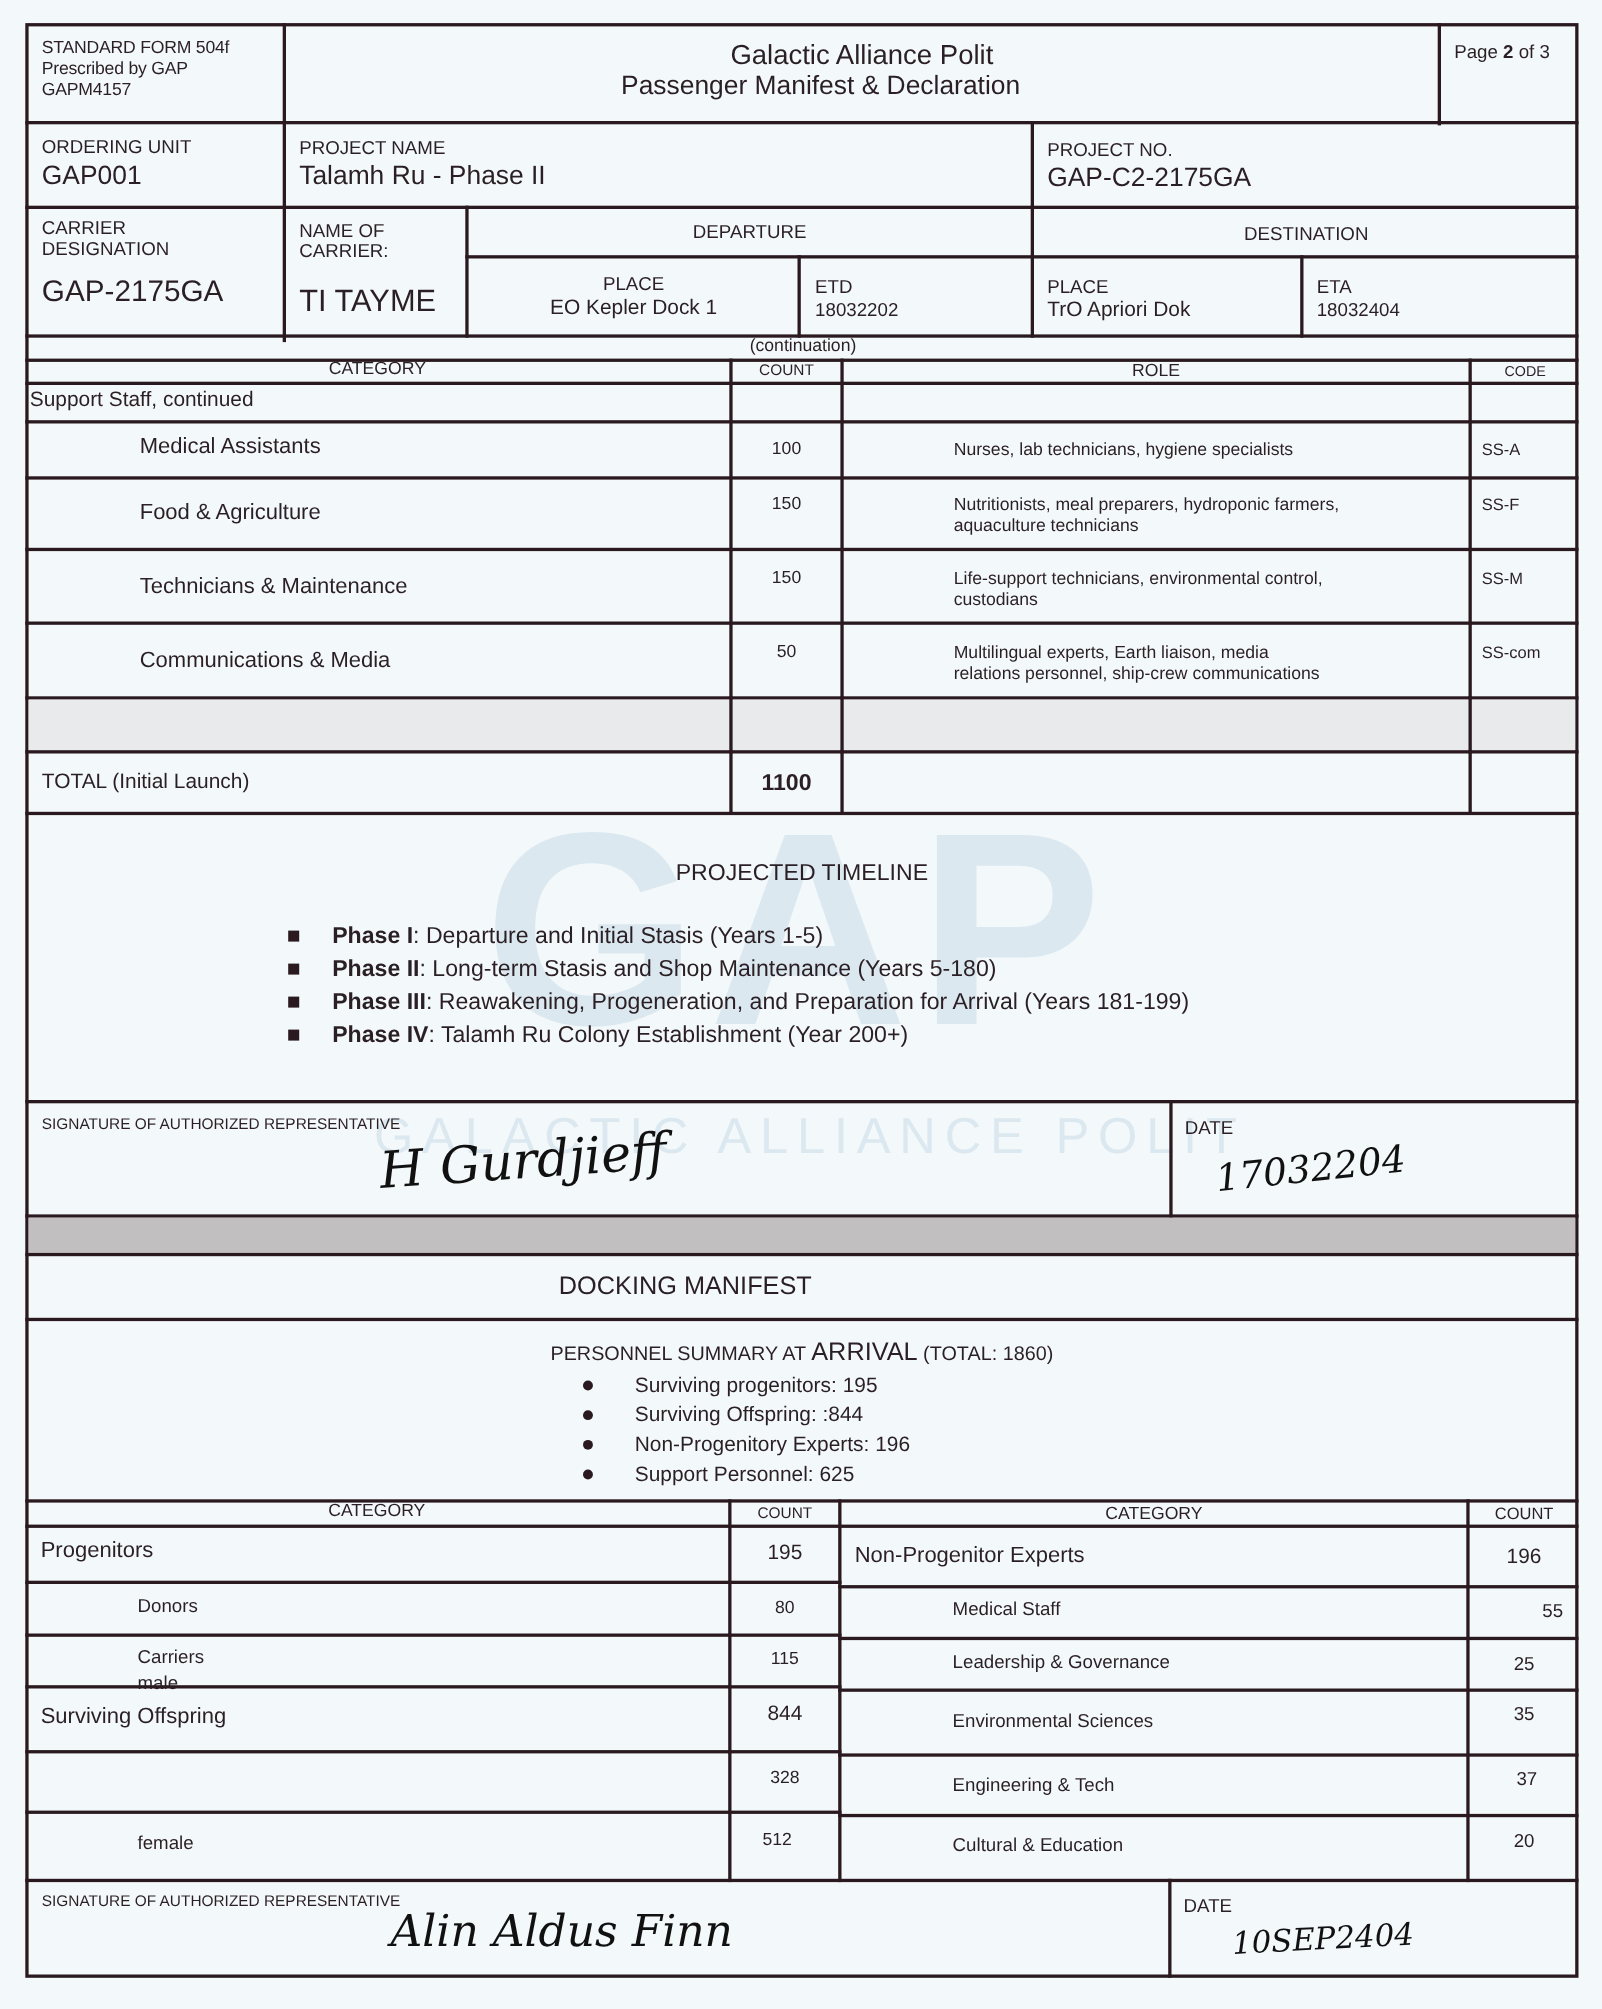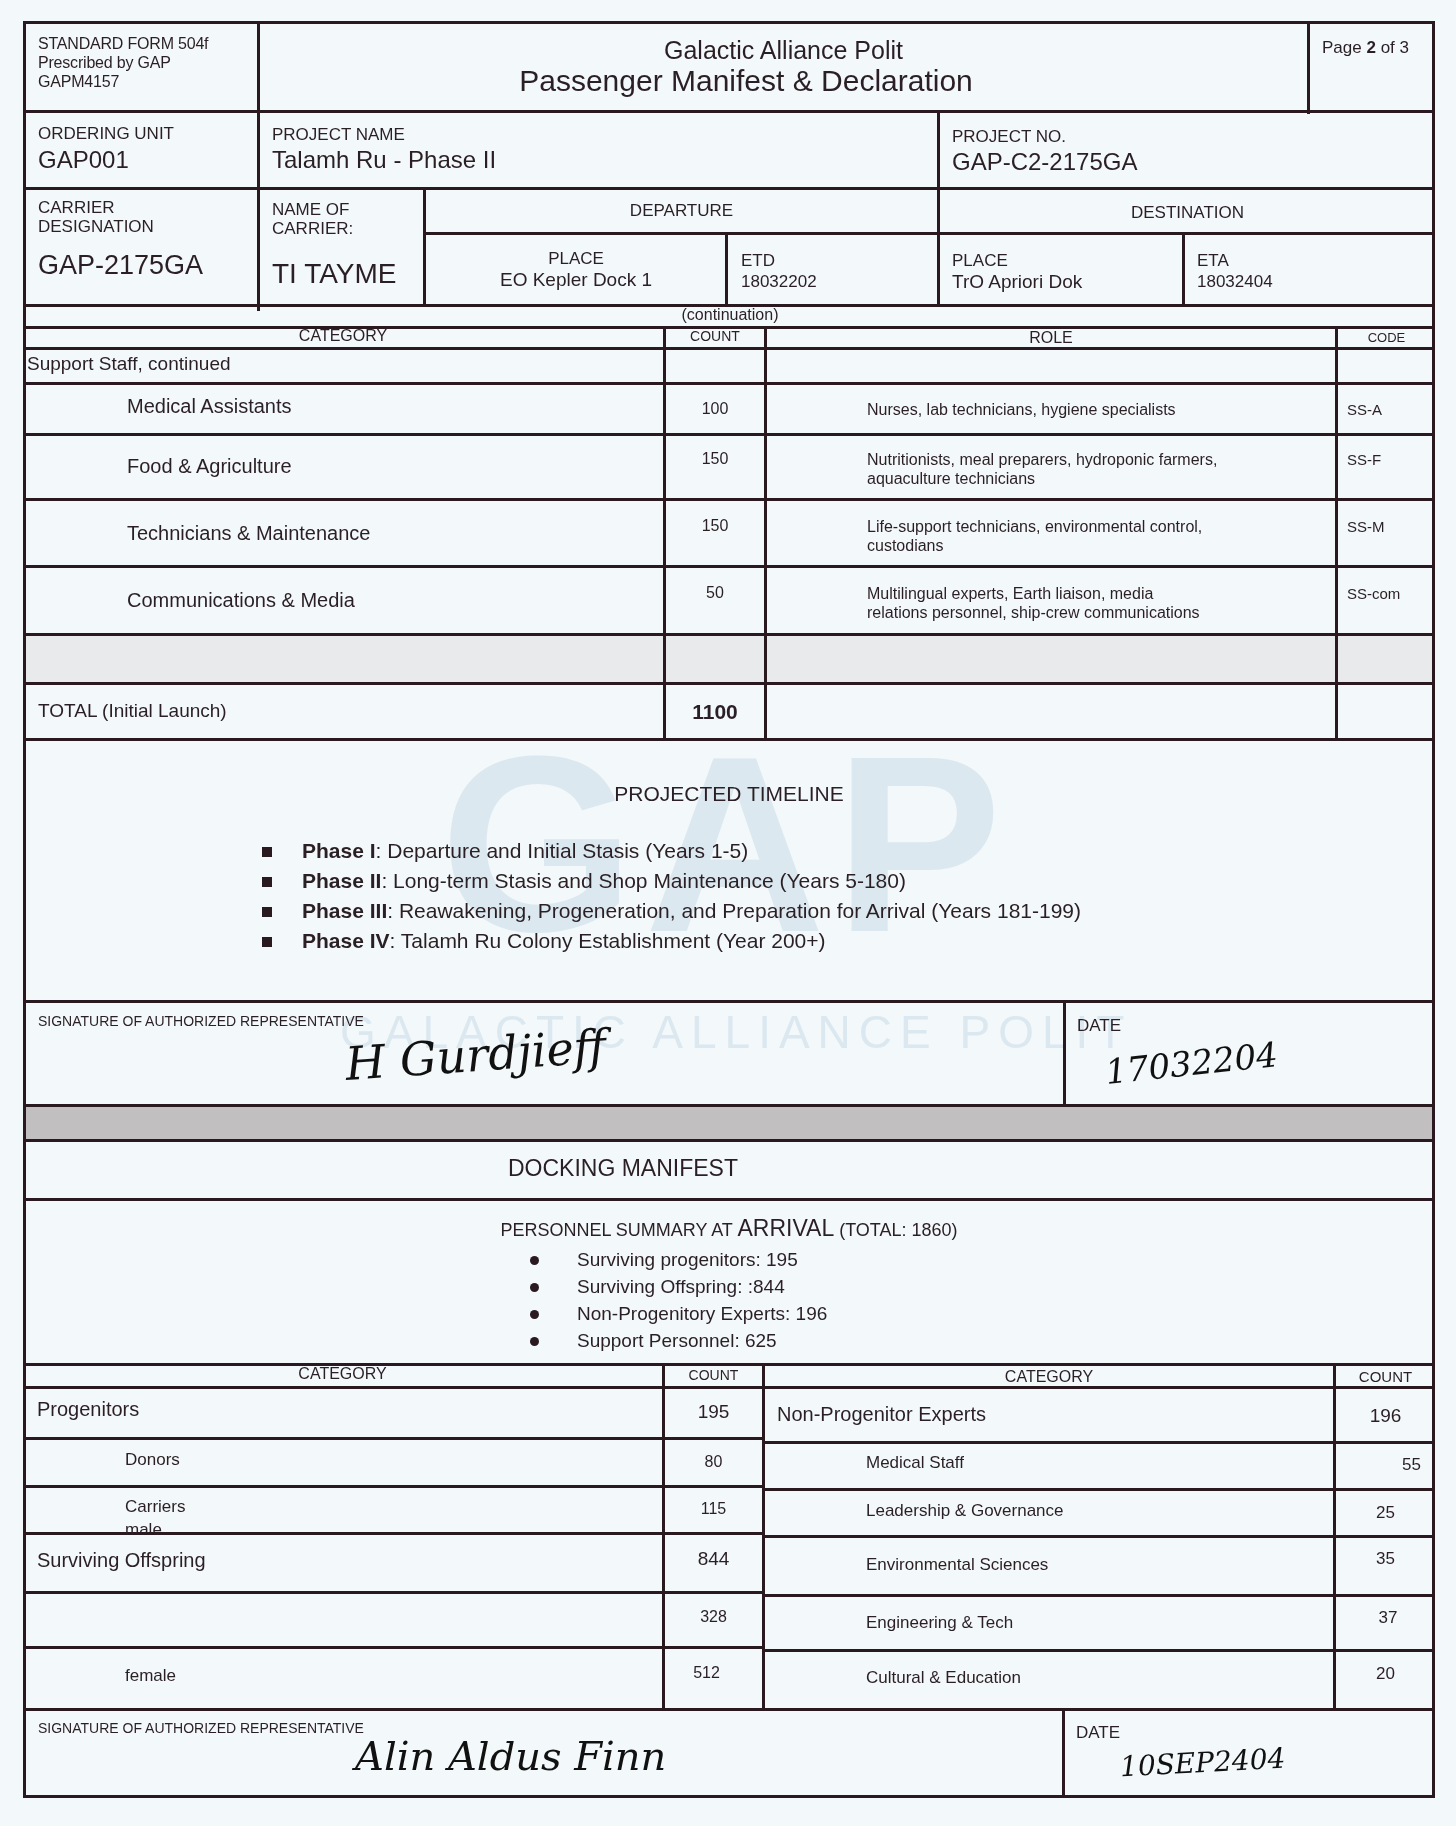--- a/index.html
+++ b/index.html
@@ -32,21 +32,21 @@
 <div class="line-v" style="left:257px; top:21px; height:290px;"></div>
 <div class="line-v" style="left:1307px; top:21px; height:93px;"></div>
 <div class="line-h" style="left:23px; top:110px; width:1412px;"></div>
 
 <div class="t" style="left:38px; top:34px; line-height:19px;">
   <div class="small" style="font-size:16px;">STANDARD FORM 504f</div>
   <div class="small" style="font-size:16px;">Prescribed by GAP</div>
   <div class="small" style="font-size:16px;">GAPM4157</div>
 </div>
 <div class="t center" style="left:260px; width:1047px; top:36px; font-size:25px;">Galactic Alliance Polit</div>
-<div class="t center" style="left:260px; width:972px; top:64px; font-size:30px;">Passenger Manifest &amp; Declaration</div>
+<div class="t center" style="left:260px; width:972px; top:64px; font-size:24px;">Passenger Manifest &amp; Declaration</div>
 <div class="t" style="left:1322px; top:38px; font-size:17px;">
   <span>Page </span><b>2</b><span> of 3</span>
 </div>
 
 <div class="line-v" style="left:937px; top:110px; height:80px;"></div>
 <div class="line-h" style="left:23px; top:187px; width:1412px;"></div>
 
 <div class="t" style="left:38px; top:124px; font-size:17px;">ORDERING UNIT</div>
 <div class="t" style="left:38px; top:146px; font-size:24px;">GAP001</div>
 <div class="t" style="left:272px; top:125px; font-size:17px;">PROJECT NAME</div>

